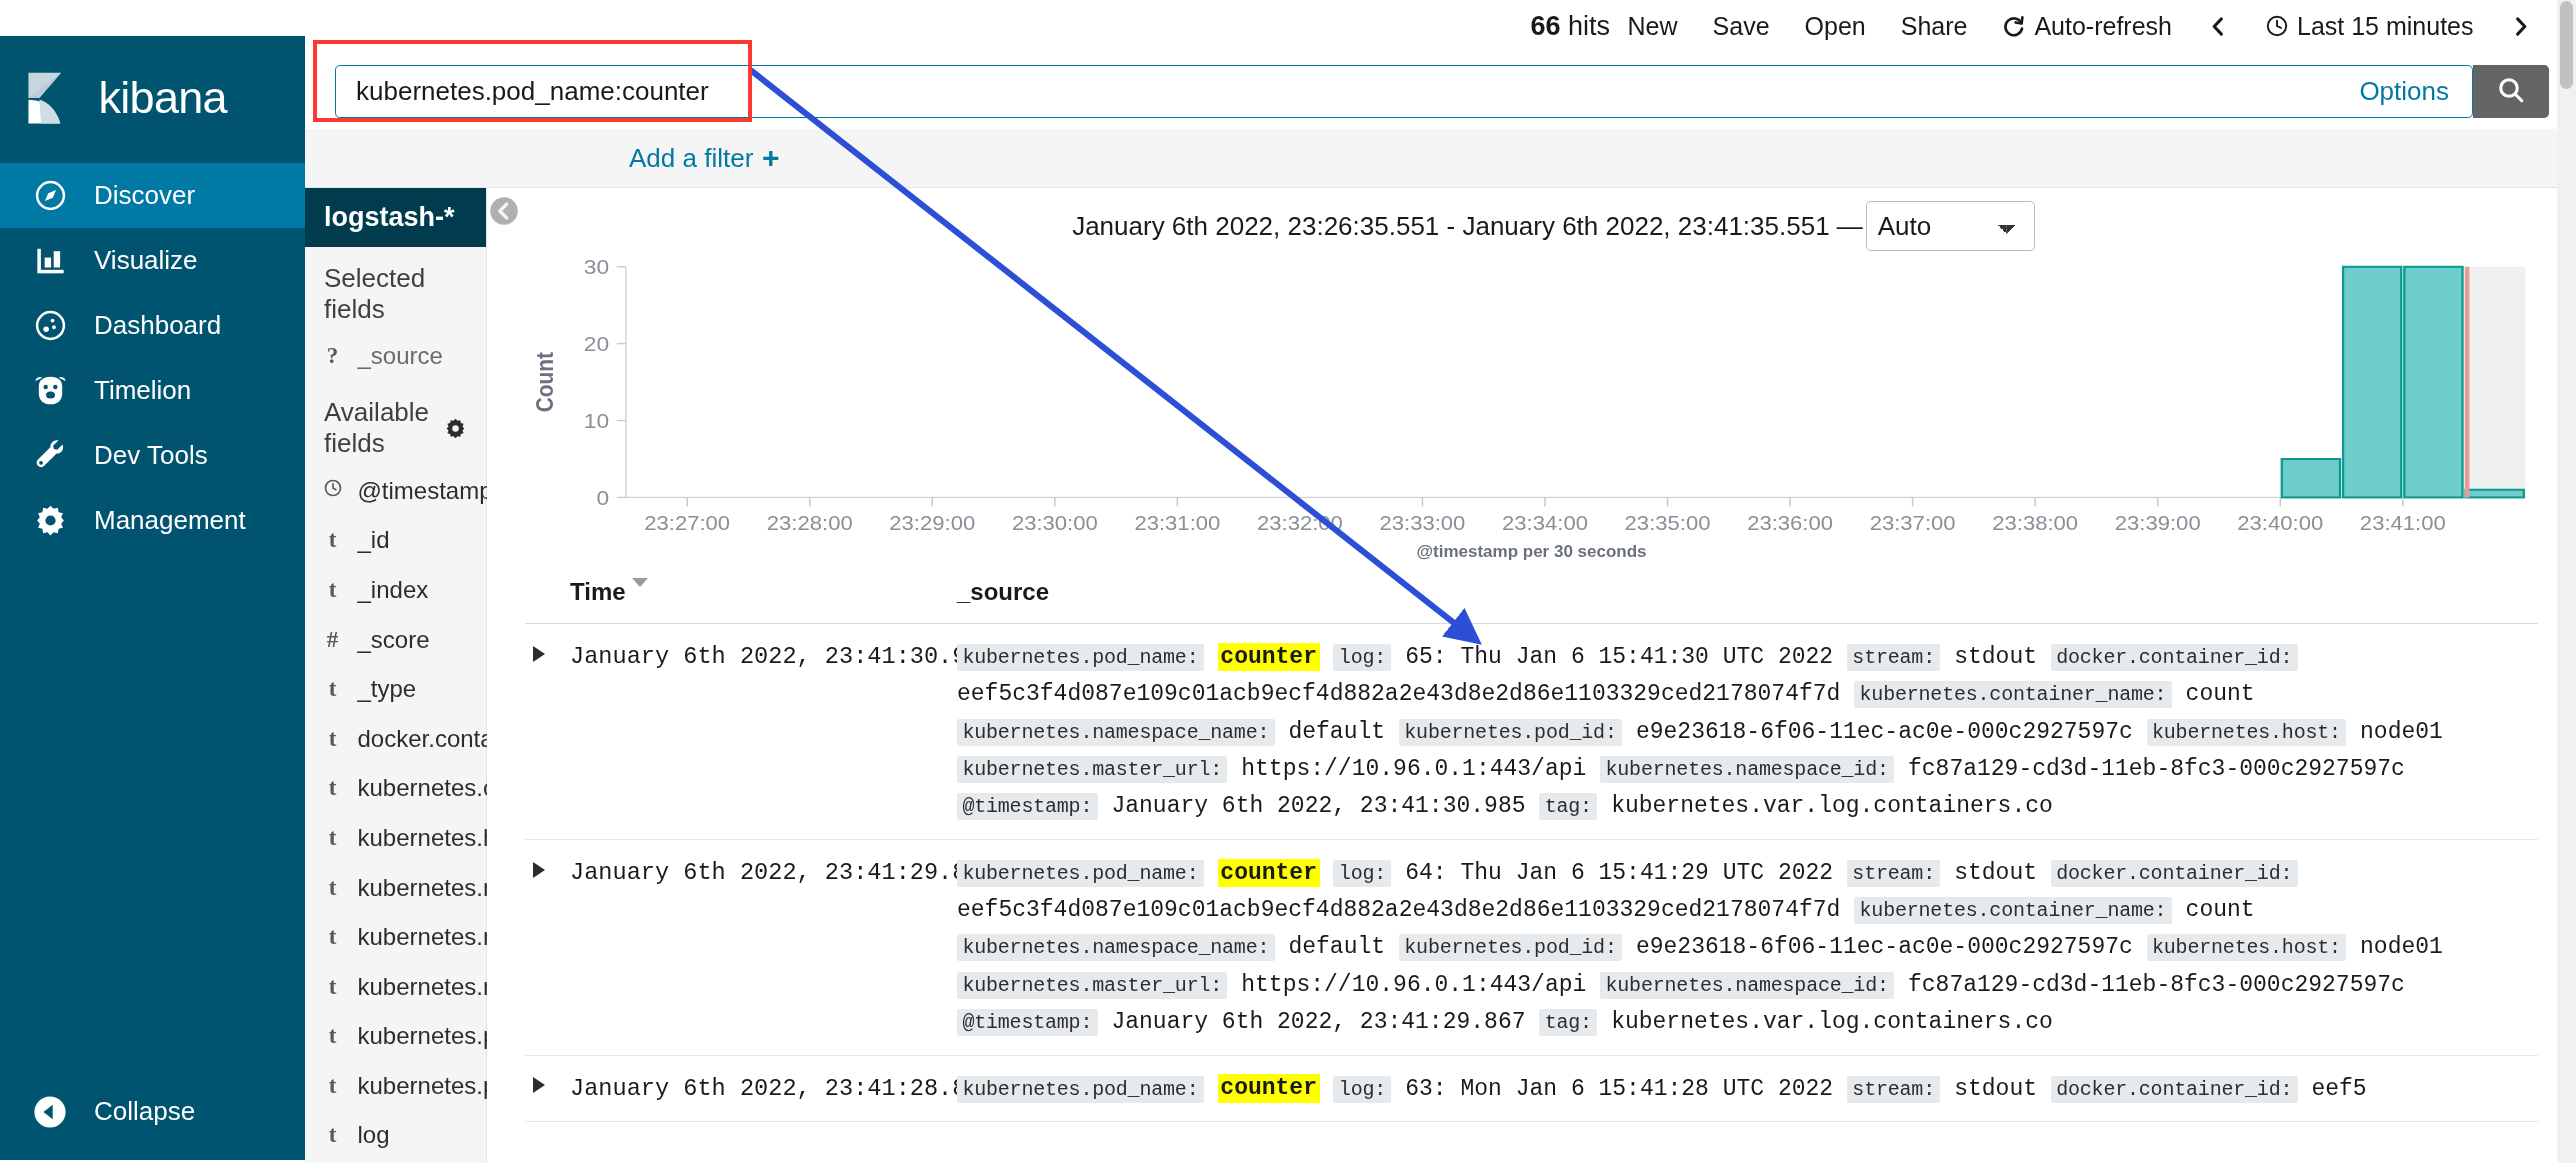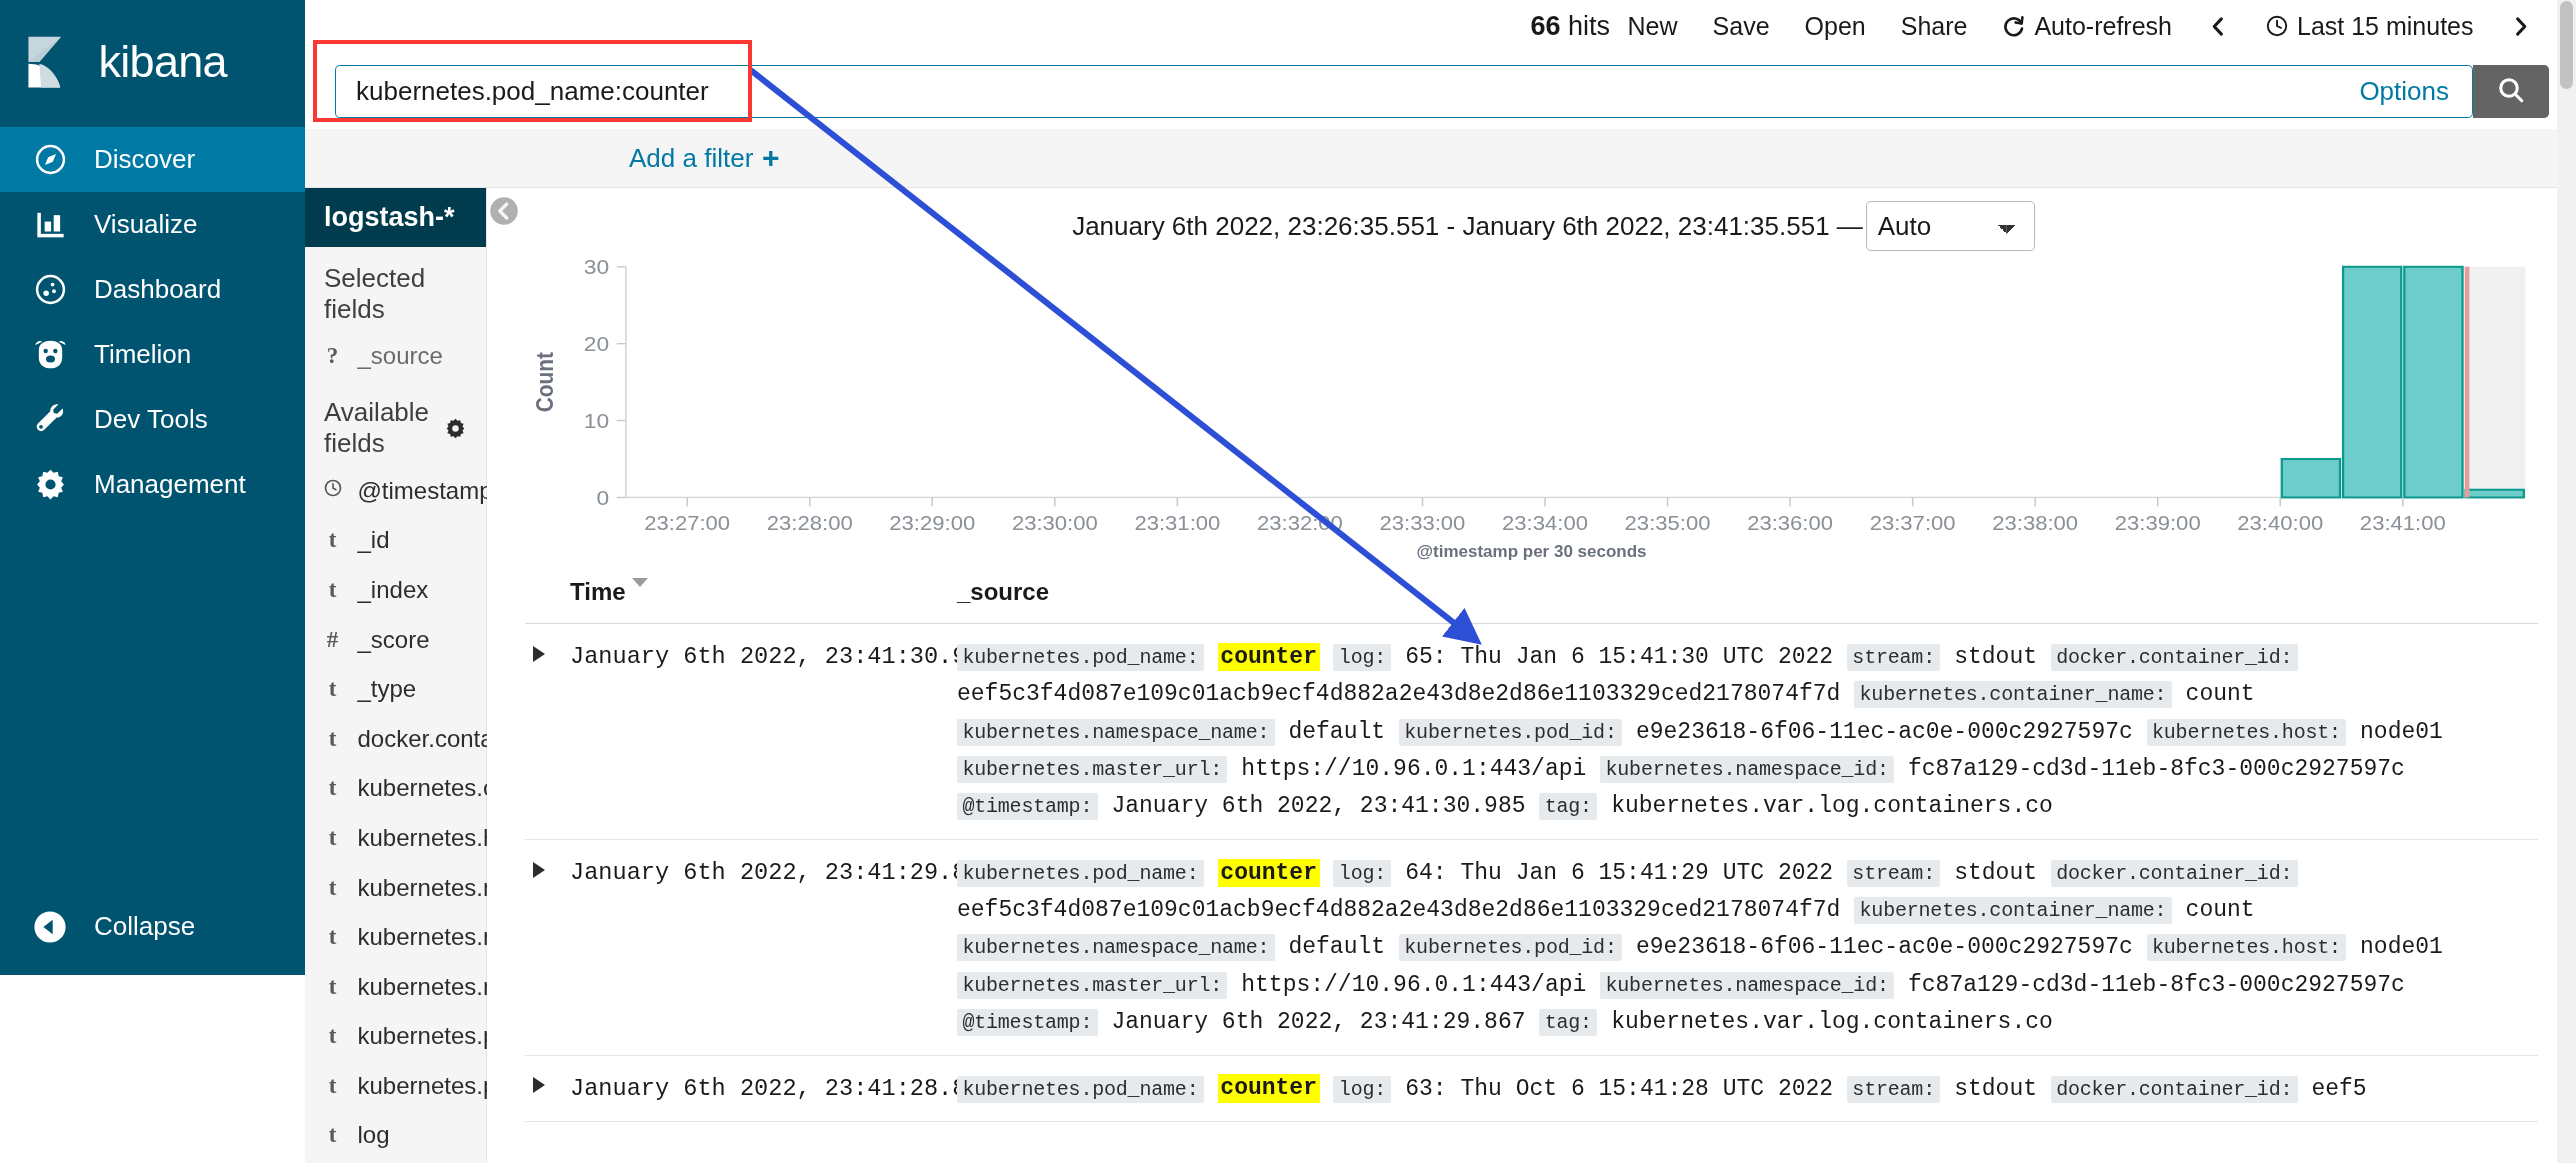--- a/index.html
+++ b/index.html
@@ -6,25 +6,26 @@
   html, body {
     width: 2576px; height: 1163px;
     font-family: "Liberation Sans", sans-serif;
     background: #ffffff;
     overflow: hidden;
   }
   .app { position: relative; width: 2576px; height: 1163px; display: flex; }
 
   
   .sidebar {
-    width: 305px; height: 975px;
+    width: 305px; height: 1124px;
     background: #015470;
     display: flex; flex-direction: column;
     flex: 0 0 305px;
     position: relative;
+    margin-top: 36px;
   }
   .brand {
     height: 123px; display: flex; align-items: center;
     padding-left: 23px; gap: 17.5px;
   }
   .brand-mark { width: 58px; height: 58px; flex: 0 0 58px; }
   .brand-name {
     color: #ffffff; font-size: 45px; font-weight: 400; letter-spacing: -0.7px;
   }
   .nav { margin-top: 4px; }
@@ -552,21 +553,21 @@
                   <div class="expand-caret"></div>
                 </div>
                 <div class="time-cell">January 6th 2022, 23:41:29.867</div>
                 <div class="source-cell"><span class="fkey">kubernetes.pod_name:</span> <span class="fval hl">counter</span> <span class="fkey">log:</span> <span class="fval">64: Thu Jan 6 15:41:29 UTC 2022</span> <span class="fkey">stream:</span> <span class="fval">stdout</span> <span class="fkey">docker.container_id:</span> <span class="fval">eef5c3f4d087e109c01acb9ecf4d882a2e43d8e2d86e1103329ced2178074f7d</span> <span class="fkey">kubernetes.container_name:</span> <span class="fval">count</span> <span class="fkey">kubernetes.namespace_name:</span> <span class="fval">default</span> <span class="fkey">kubernetes.pod_id:</span> <span class="fval">e9e23618-6f06-11ec-ac0e-000c2927597c</span> <span class="fkey">kubernetes.host:</span> <span class="fval">node01</span> <span class="fkey">kubernetes.master_url:</span> <span class="fval">https://10.96.0.1:443/api</span> <span class="fkey">kubernetes.namespace_id:</span> <span class="fval">fc87a129-cd3d-11eb-8fc3-000c2927597c</span> <span class="fkey">@timestamp:</span> <span class="fval">January 6th 2022, 23:41:29.867</span> <span class="fkey">tag:</span> <span class="fval">kubernetes.var.log.containers.co</span> </div>
               </div>
               <div class="doc-row">
                 <div class="expand-cell">
                   <div class="expand-caret"></div>
                 </div>
                 <div class="time-cell">January 6th 2022, 23:41:28.865</div>
-                <div class="source-cell"><span class="fkey">kubernetes.pod_name:</span> <span class="fval hl">counter</span> <span class="fkey">log:</span> <span class="fval">63: Thu Oct 6 15:41:28 UTC 2022</span> <span class="fkey">stream:</span> <span class="fval">stdout</span> <span class="fkey">docker.container_id:</span> <span class="fval">eef5</span> </div>
+                <div class="source-cell"><span class="fkey">kubernetes.pod_name:</span> <span class="fval hl">counter</span> <span class="fkey">log:</span> <span class="fval">63: Mon Jan 6 15:41:28 UTC 2022</span> <span class="fkey">stream:</span> <span class="fval">stdout</span> <span class="fkey">docker.container_id:</span> <span class="fval">eef5</span> </div>
               </div>
             </div>
         </div>
 
         <div class="vscroll-inner">
           <div class="thumb2"></div>
         </div>
       </div>
     </div>
   </div>

